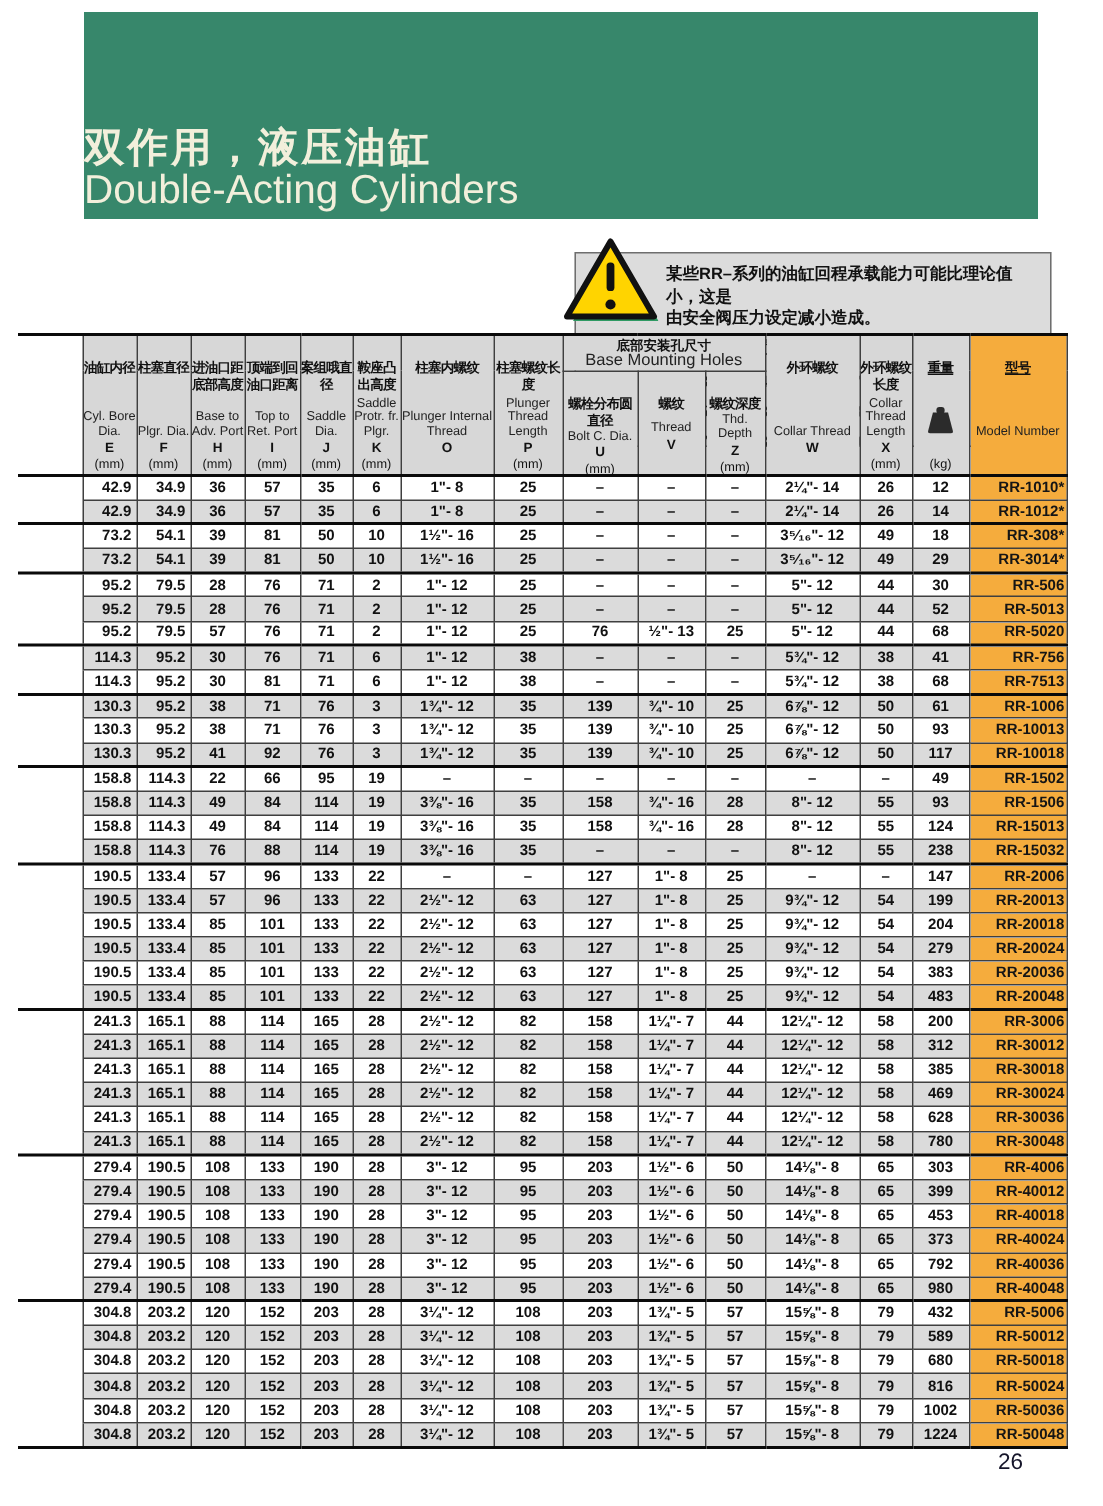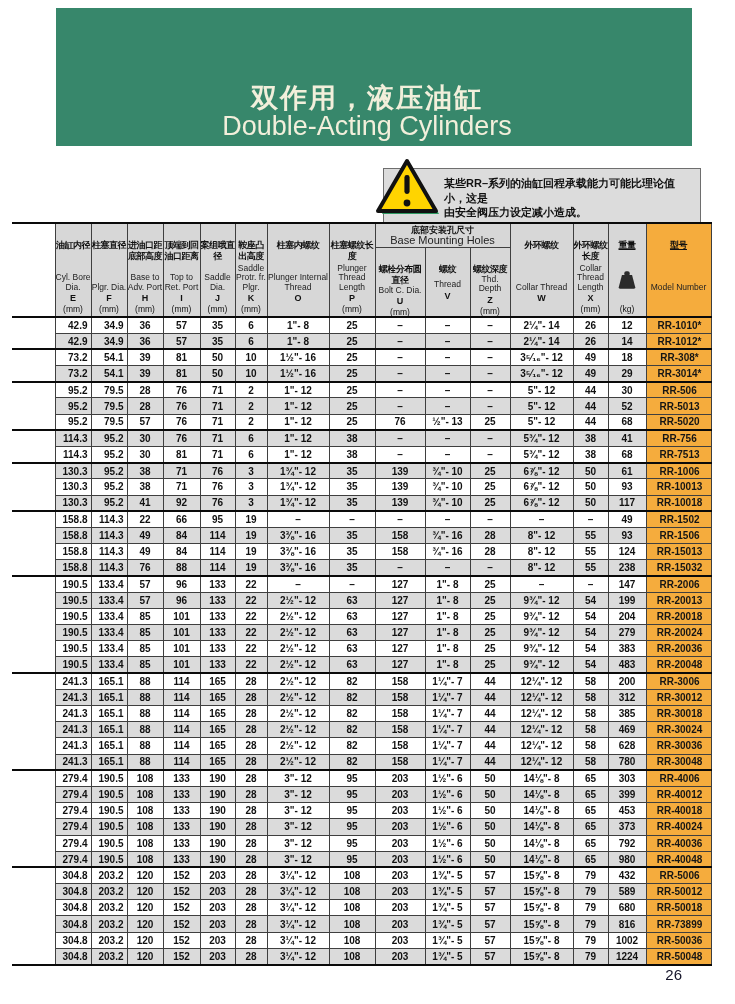--- a/index.html
+++ b/index.html
@@ -16,21 +16,21 @@
   *{box-sizing:border-box;margin:0;padding:0}
   html,body{background:#fff}
   body{
     width:735px;height:1004px;position:relative;overflow:hidden;
     font-family:"Liberation Sans","DejaVu Sans",sans-serif;color:#111;
   }
   
   .banner{
     position:absolute;left:56px;top:8px;width:636px;height:138px;
     background:var(--banner-green);
-    display:flex;flex-direction:column;justify-content:flex-end;align-items:center;
+    display:flex;flex-direction:column;justify-content:flex-end;align-items:flex-start;
     padding:0 14px 6px 0;
   }
   .banner .zh{font-size:27px;font-weight:bold;color:var(--title-cream);letter-spacing:2px;line-height:30px}
   .banner .en{font-size:27px;color:var(--title-cream);line-height:27px}
   
   .warning{
     position:absolute;left:383px;top:168px;width:318px;height:130px;
     background:var(--warning-bg);border:1px solid #6e6e6e;
   }
   .warning .tri{position:absolute;left:-9px;top:-11px;width:64px;height:60px}
@@ -62,21 +62,21 @@
   thead tr:first-child th{border-top:2px solid var(--line-heavy)}
   thead tr:first-child th.gut{border-top:2px solid var(--line-heavy)}
   tr.grp td{border-top:2px solid var(--line-heavy)}
   tr.grp td.gut{border-top:2px solid var(--line-heavy)}
   tbody tr:last-child td{border-bottom:2px solid var(--line-heavy)}
   tbody tr:last-child td.gut{border-bottom:2px solid var(--line-heavy)}
   tbody tr:nth-child(even) td{background:var(--row-alt-gray)}
   tbody tr td.gut{background:#fff}
   td{height:16.2px;font-size:10px;font-weight:bold;text-align:center;padding:0 1px;white-space:nowrap}
   td.ef{text-align:right;padding-right:3px}
-  td.model{background:var(--accent-orange) !important;text-align:center;padding-left:3px;color:#151515}
+  td.model{background:var(--accent-orange) !important;text-align:right;padding-left:3px;color:#151515}
   
   .hcell{display:flex;flex-direction:column;height:92px;text-align:center}
   .hcell.sub{height:66px}
   .hzh{font-size:9px;font-weight:bold;line-height:11px;padding-top:16px;letter-spacing:-0.5px}
   .sp{flex:1}
   .hen{font-size:8.5px;line-height:9.5px;color:#222}
   .hlt{font-size:9px;font-weight:bold;line-height:12px;height:12px}
   .hun{font-size:8.5px;line-height:11px;height:12px}
   .grph{height:24px}
   .grph .hzh{line-height:11px;padding-top:1px;letter-spacing:0}
@@ -968,21 +968,21 @@
           <td class="num">203</td>
           <td class="num">28</td>
           <td class="num">3¼"- 12</td>
           <td class="num">108</td>
           <td class="num">203</td>
           <td class="num">1¾"- 5</td>
           <td class="num">57</td>
           <td class="num">15⅝"- 8</td>
           <td class="num">79</td>
           <td class="num">816</td>
-          <td class="model">RR-73899</td>
+          <td class="model">RR-50024</td>
         </tr>
         <tr>
           <td class="gut"></td>
           <td class="ef">304.8</td>
           <td class="ef">203.2</td>
           <td class="num">120</td>
           <td class="num">152</td>
           <td class="num">203</td>
           <td class="num">28</td>
           <td class="num">3¼"- 12</td>

